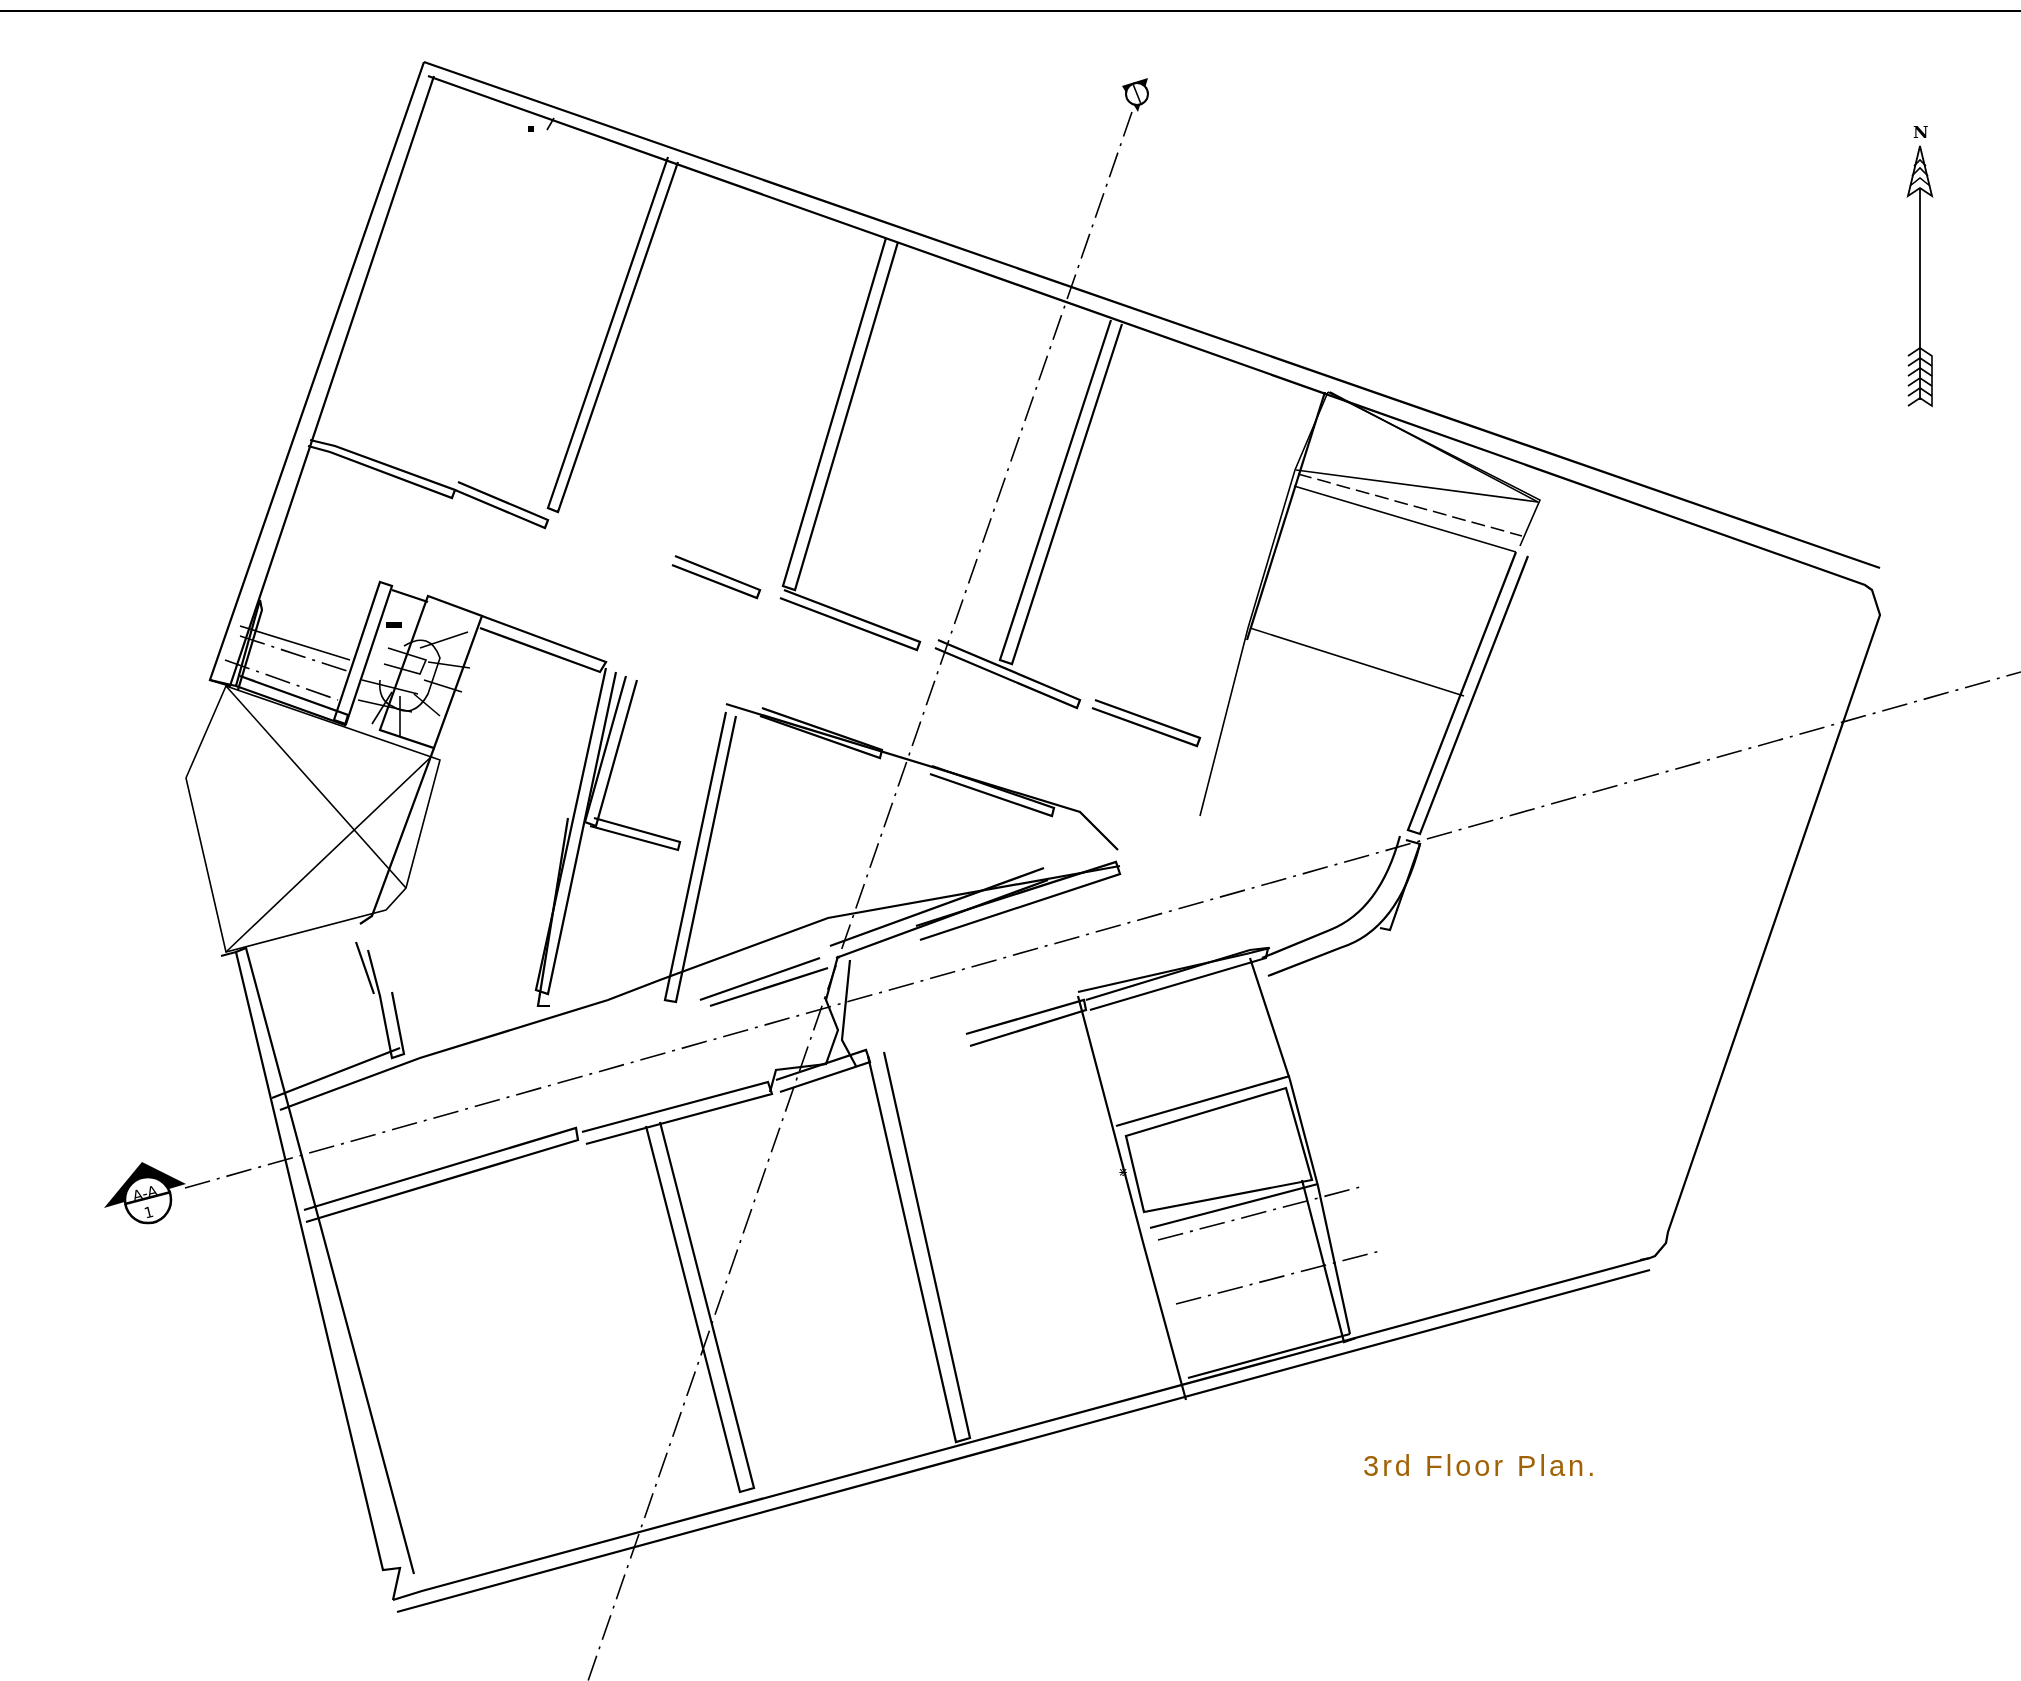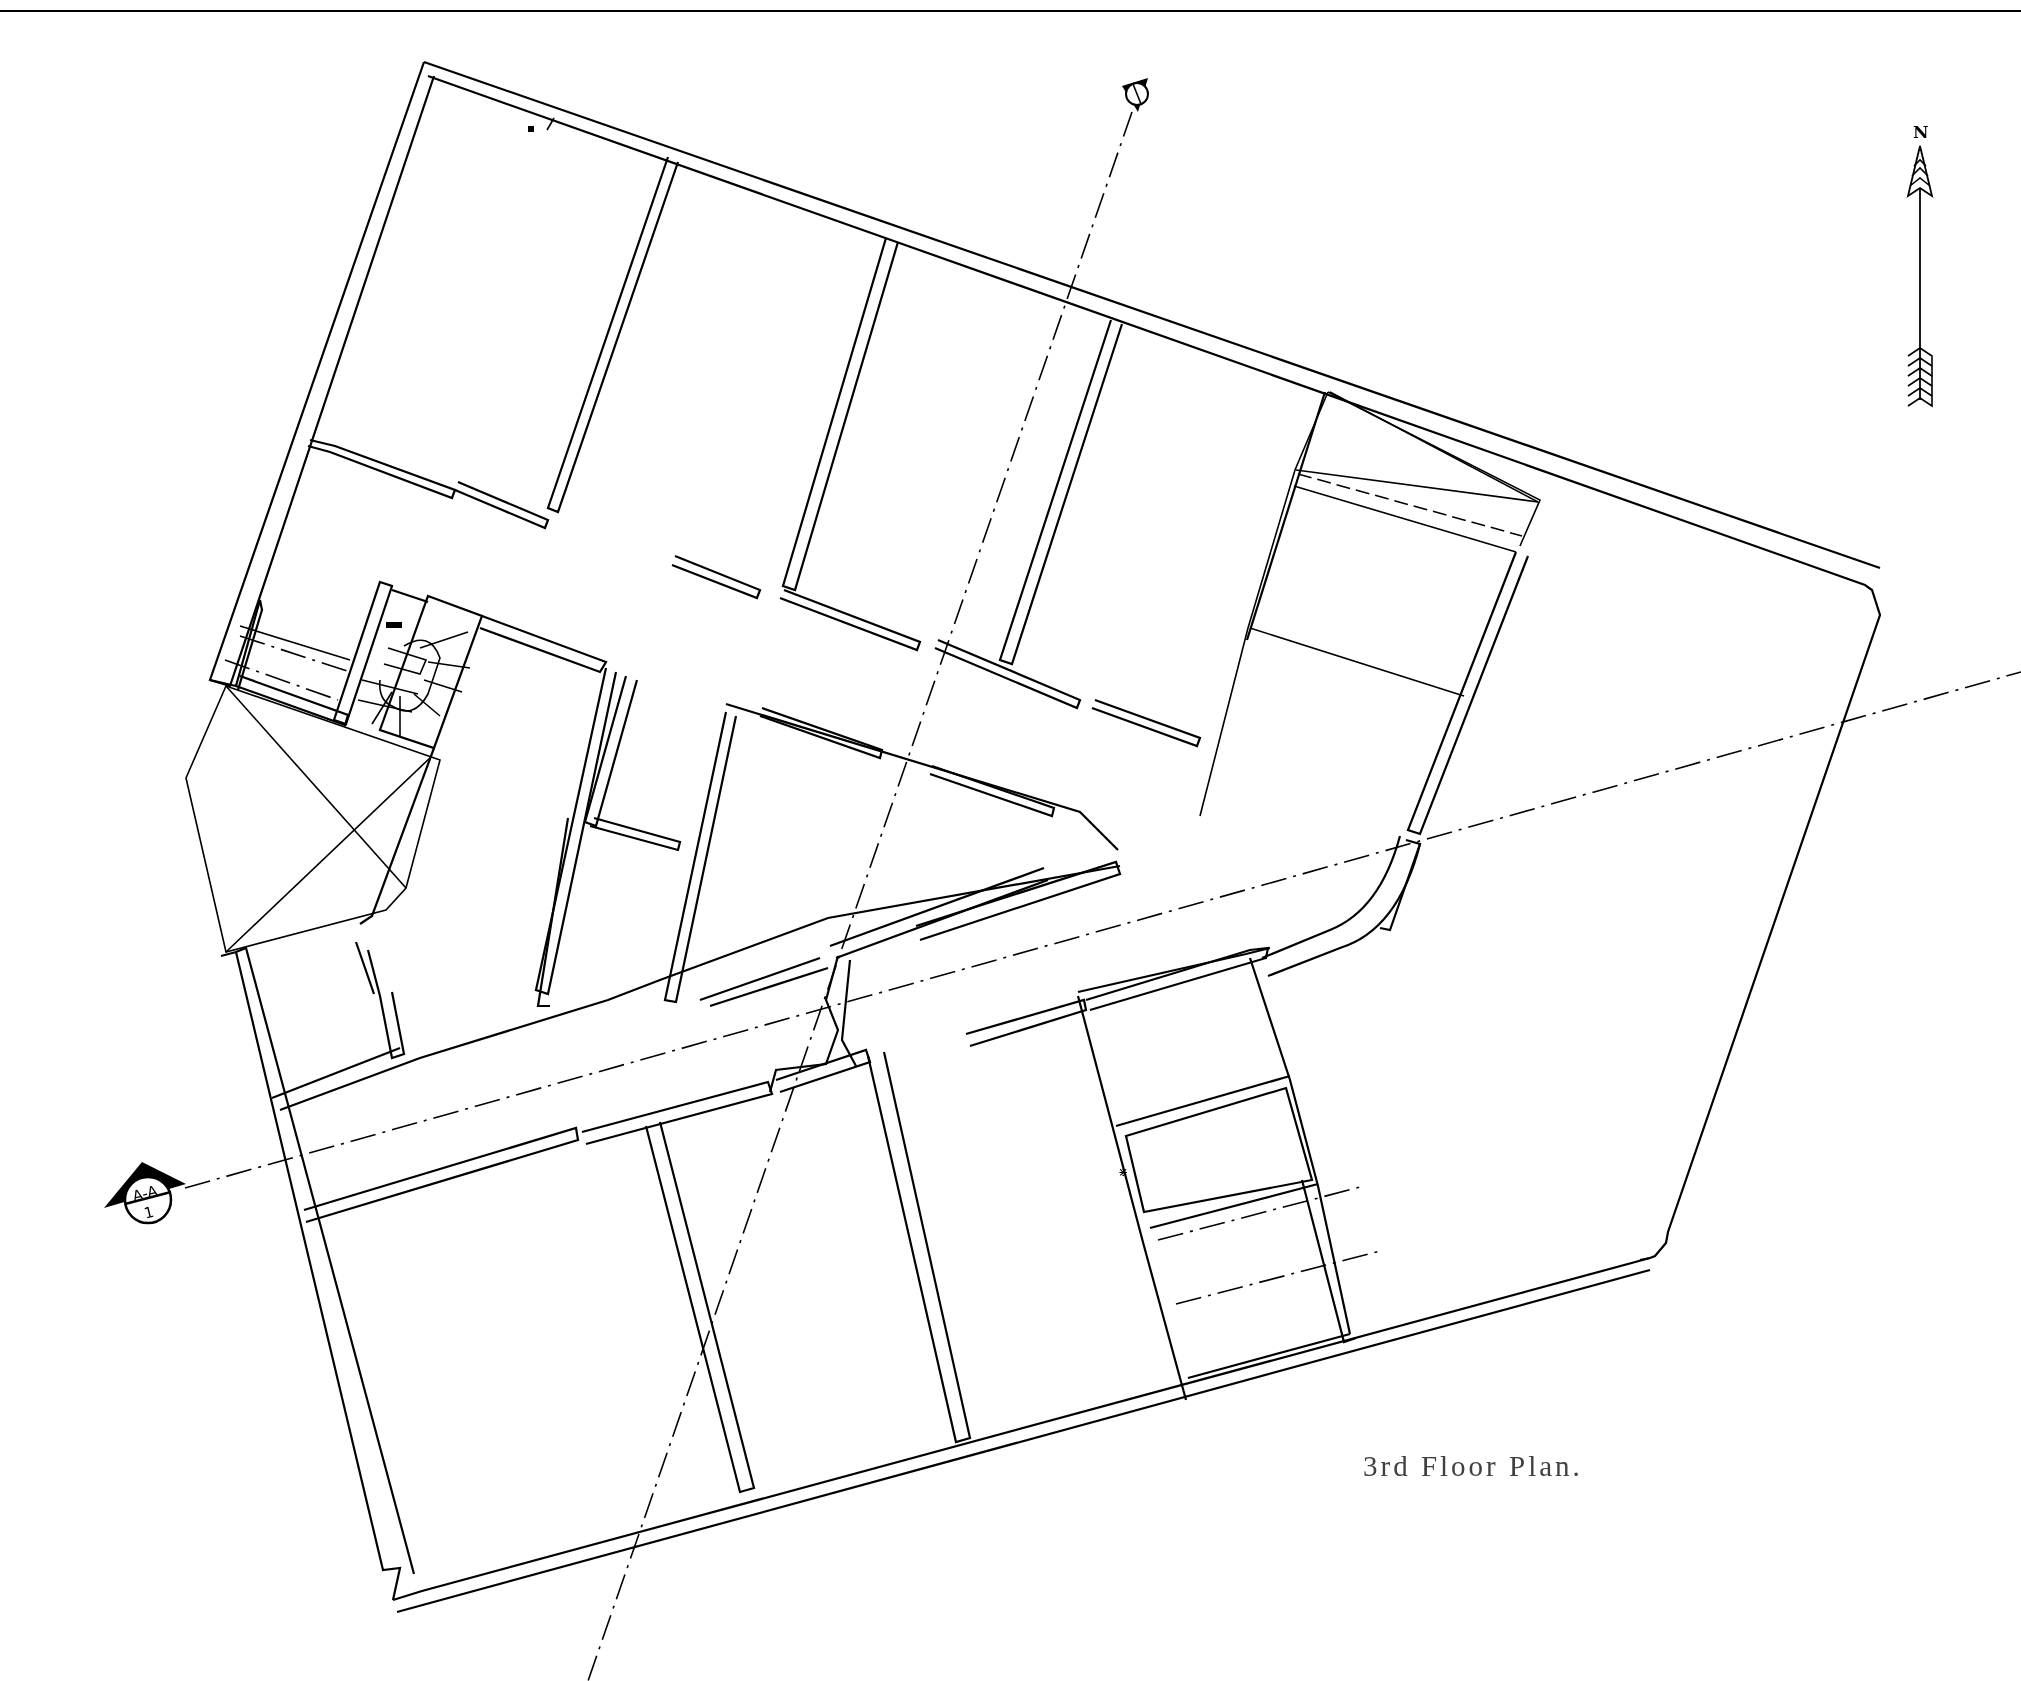--- a/index.html
+++ b/index.html
@@ -3,21 +3,21 @@
 <meta charset="utf-8">
 <style>
   html, body { margin: 0; padding: 0; background: #ffffff; }
   body { width: 2021px; height: 1681px; overflow: hidden; position: relative; font-family: "DejaVu Sans", sans-serif; }
   .top-rule { position: absolute; left: 0; top: 10px; width: 2021px; height: 2px; background: #000; }
   svg.plan { position: absolute; left: 0; top: 0; }
   .wall { fill: none; stroke: #000; stroke-width: 2.2; stroke-linejoin: miter; }
   .thin { fill: none; stroke: #000; stroke-width: 1.6; }
   .axis { fill: none; stroke: #000; stroke-width: 1.6; stroke-dasharray: 26 7 3 7; }
   .dash { fill: none; stroke: #000; stroke-width: 1.6; stroke-dasharray: 14 6; }
-  .title { position: absolute; left: 1363px; top: 1450px; font-family: Liberation Serif, serif; font-size: 29px; letter-spacing: 3px; color: #404040; }
+  .title { position: absolute; left: 1363px; top: 1450px; font-family: Liberation Sans, sans-serif; font-size: 29px; letter-spacing: 3px; color: #a16207; }
   .north-label { font-family: "DejaVu Serif", serif; font-size: 17px; font-weight: bold; }
   .marker-text { font-family: "DejaVu Sans", sans-serif; font-size: 15px; }
 </style>
 </head>
 <body>
 
 <div class="top-rule"></div>
 
 <svg class="plan" width="2021" height="1681" viewBox="0 0 2021 1681">
 

